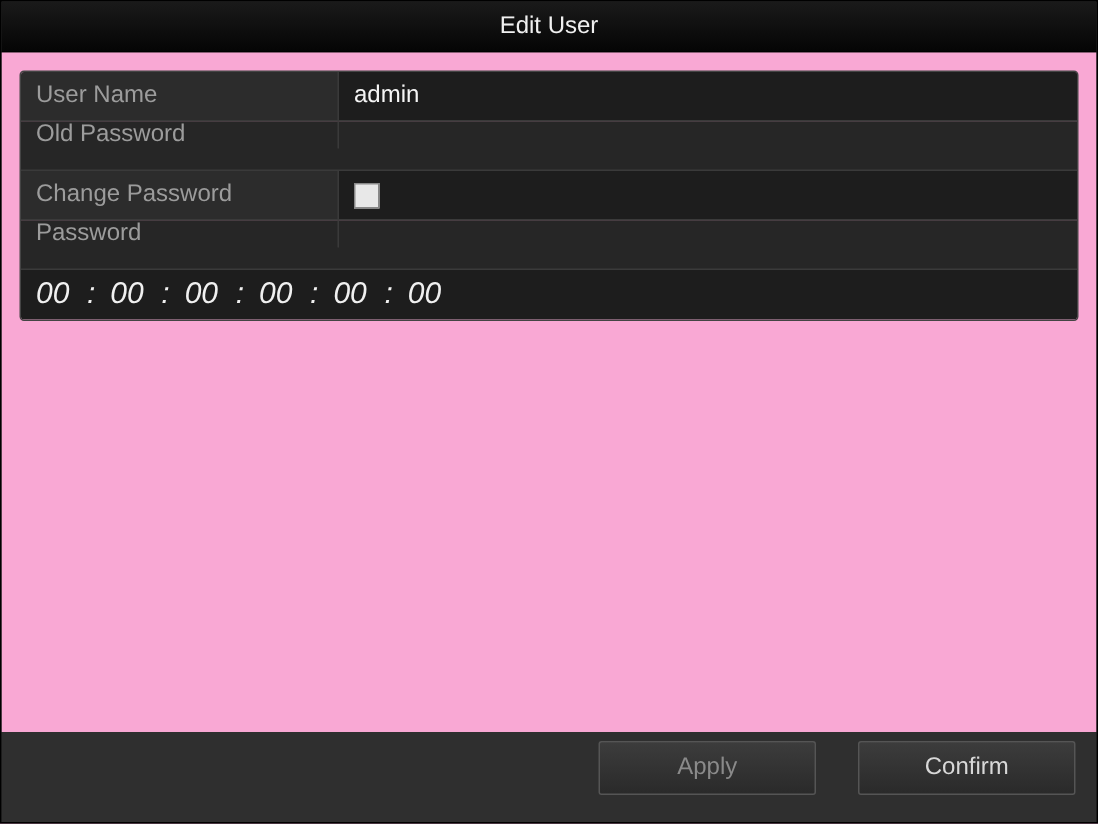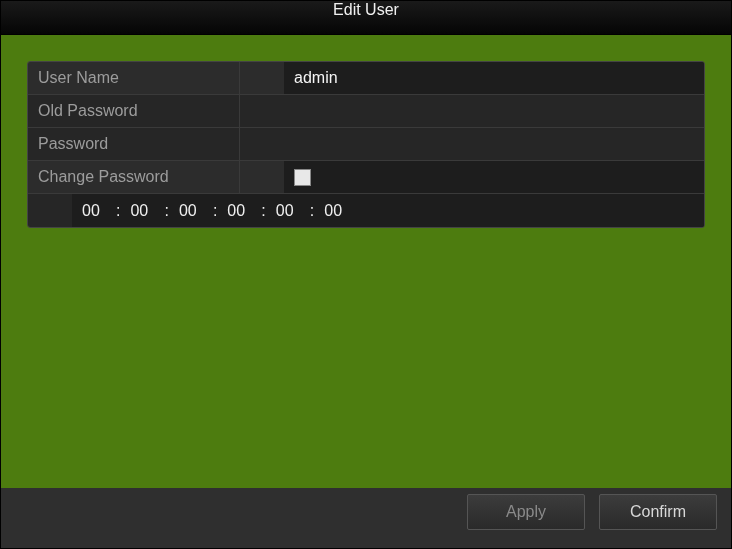--- a/index.html
+++ b/index.html
@@ -13,70 +13,70 @@
       background: #2f2f2f;
       font-family: Arial, sans-serif;
       border: 1px solid #000;
       display: flex;
       flex-direction: column;
     }
     .titlebar {
       height: 34px;
       background: linear-gradient(to bottom, #1a1a1a, #050505);
       display: flex;
-      align-items: flex-start;
+      align-items: center;
       justify-content: center;
       color: #f0f0f0;
       font-size: 16px;
       border-bottom: 1px solid #000;
     }
     .content {
       flex: 1;
-      padding: 26px;
-      background: #4d7c0f;
+      padding: 12px;
+      background: #f9a8d4;
     }
     .form-table {
       width: 100%;
       border-collapse: separate;
       border-spacing: 0;
       border: 1px solid #444;
       border-radius: 3px;
       overflow: hidden;
     }
     .form-row {
       display: flex;
       height: 33px;
       border-bottom: 1px solid #3a3a3a;
     }
     .form-row:last-child {
       border-bottom: none;
     }
     .form-row.alt {
       background: #262626;
+      flex-direction: column;
     }
     .form-row.norm {
       background: #2c2c2c;
     }
     .label-cell {
       width: 212px;
       padding: 0 10px;
       display: flex;
       align-items: center;
       color: #9c9c9c;
       font-size: 16px;
       border-right: 1px solid #3a3a3a;
     }
     .value-cell {
       flex: 1;
       padding: 0 10px;
       display: flex;
       align-items: center;
       color: #f0f0f0;
       font-size: 16px;
-      margin-left: 44px;
     }
     .value-cell.dark {
       background: #1d1d1d;
     }
     .text-input {
       background: transparent;
       border: none;
       color: #f5f5f5;
       font-size: 16px;
       width: 100%;
@@ -89,51 +89,53 @@
       background: #e8e8e8;
       border: 1px solid #888;
       display: inline-block;
       cursor: pointer;
     }
     .mac-group {
       display: flex;
       align-items: center;
       gap: 4px;
       color: #f0f0f0;
-      font-size: 16px;
+      font-size: 20px;
+      font-style: italic;
     }
     .mac-seg {
       display: inline-block;
       min-width: 24px;
     }
     .mac-sep {
       margin: 0 6px 0 6px;
     }
     .footer {
       height: 60px;
       background: #2f2f2f;
       display: flex;
       align-items: center;
       justify-content: flex-end;
       padding: 0 14px 12px 14px;
       gap: 14px;
     }
     .btn {
-      width: 118px;
+      width: 145px;
       height: 36px;
       background: linear-gradient(to bottom, #3c3c3c, #2a2a2a);
       border: 1px solid #555;
       border-radius: 2px;
       color: #d8d8d8;
       font-size: 16px;
       cursor: pointer;
       display: flex;
       align-items: center;
       justify-content: center;
       font-family: inherit;
+      margin-left: 14px;
     }
     .btn.dim {
       color: #8a8a8a;
     }
   </style>
 </head>
 <body>
 
 <div class="titlebar">
   <span>Edit User</span>
@@ -149,34 +151,34 @@
       </div>
     </div>
 
     <div class="form-row alt">
       <div class="label-cell">Old Password</div>
       <div class="value-cell">
         <input type="password" class="text-input" value="" style="">
       </div>
     </div>
 
+    <div class="form-row norm">
+      <div class="label-cell">Change Password</div>
+      <div class="value-cell dark">
+        <span class="checkbox"></span>
+      </div>
+    </div>
+
     <div class="form-row alt">
       <div class="label-cell">Password</div>
       <div class="value-cell">
         <input type="password" class="text-input" value="" style="">
       </div>
     </div>
 
-    <div class="form-row norm">
-      <div class="label-cell">Change Password</div>
-      <div class="value-cell dark">
-        <span class="checkbox"></span>
-      </div>
-    </div>
-
 
     <div class="form-row alt">
       <div class="value-cell dark">
         <div class="mac-group">
           <span class="mac-seg">00</span>
           <span class="mac-sep">:</span>
             <span class="mac-seg">00</span>
           <span class="mac-sep">:</span>
             <span class="mac-seg">00</span>
           <span class="mac-sep">:</span>

